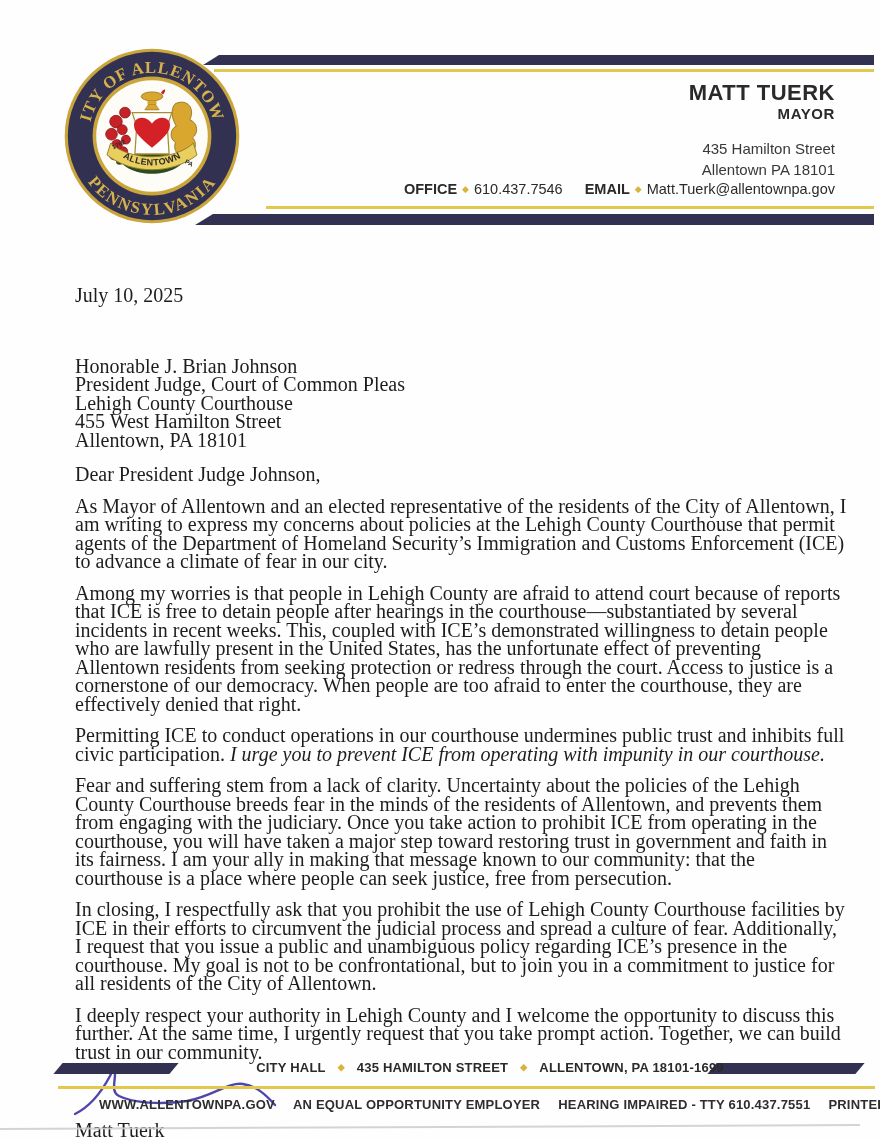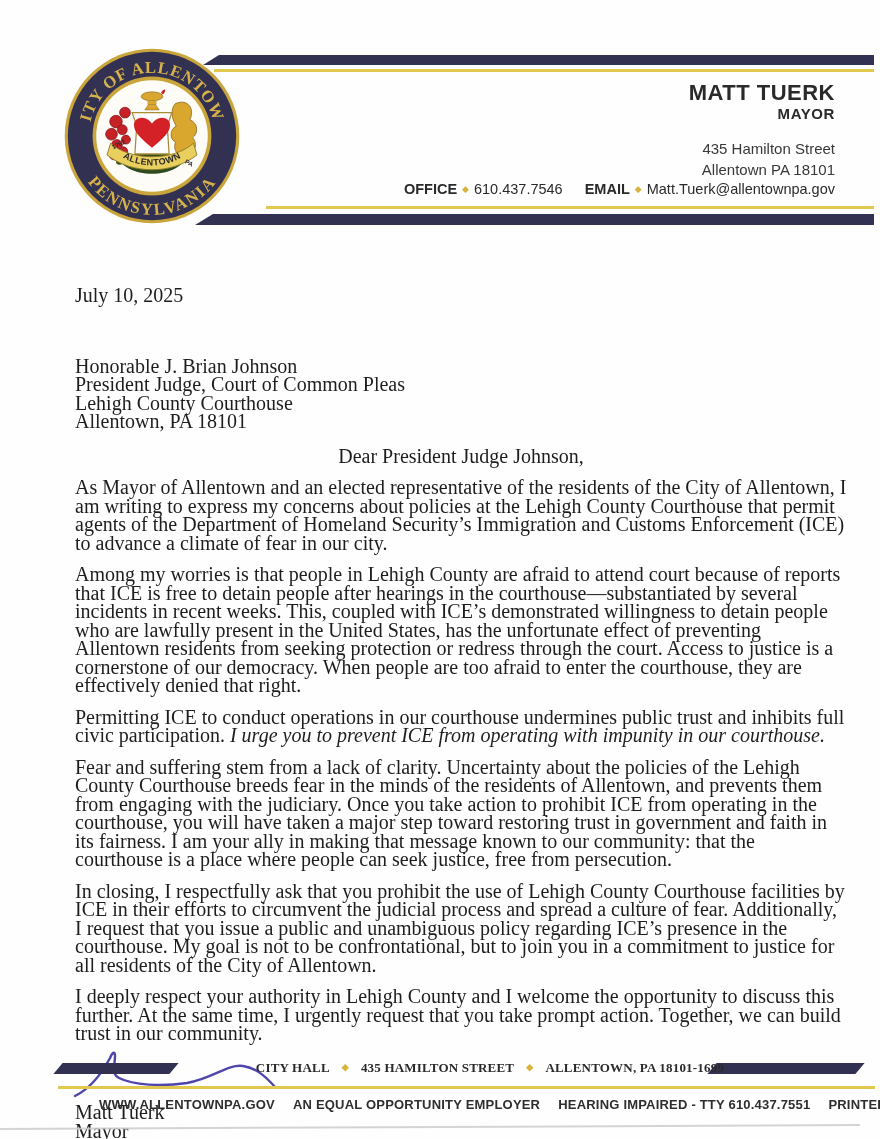--- a/index.html
+++ b/index.html
@@ -28,34 +28,34 @@
   .hdr-contact b { font-weight:bold;text-align:center; }
   .diamond { color:#d8b43c; font-size:9px; vertical-align:2px; padding:0 5px; }
   .contact-gap { display:inline-block; width:22px; }
 
   .seal { position:absolute; left:62px; top:42px; width:180px; height:188px; }
 
   
   .letter { position:absolute; left:75px; top:250px; width:772px;
             font-size:20px; line-height:18.5px;margin-top:36px; }
   .recipient { margin-top:52px; }
-  .salutation { margin-top:16px;text-align:center; }
+  .salutation { margin-top:16px; }
   .letter p.para { margin:13px 0 0 0; }
   .letter em { font-style:italic; }
   .closing { margin-top:14px; }
   .signature-wrap { margin:4px 0 0 -6px; height:56px; }
   .signer { line-height:19px; }
 
   
   .ftr-bar-left  { left:58px;  top:1063px; width:116px; height:11px;
                    transform:skewX(-40deg); transform-origin:center; }
   .ftr-bar-right { left:712px; top:1063px; width:148px; height:11px;
                    transform:skewX(-40deg); transform-origin:center; }
   .ftr-address { position:absolute; left:120px; right:20px; top:1060px;
-                 text-align:center; font-family:Liberation Serif, serif;
+                 text-align:center; font-family:Liberation Sans, sans-serif;
                  font-size:13px; font-weight:bold; color:#2a2a2a; letter-spacing:.2px; }
   .ftr-address .diamond { padding:0 12px; }
   .gold-ftr { left:58px; top:1086px; width:817px; height:3px; }
   .fineprint { position:absolute; left:90px; right:30px; top:1097px;
                text-align:center; font-family:"Liberation Sans", sans-serif;
                font-size:13px; font-weight:bold; color:#2e2e2e; letter-spacing:.2px; }
   .fineprint span { margin:0 9px; white-space:nowrap; }
 
   .scan-edge { position:absolute; left:0px; top:1126px; width:860px; height:2px;
                background:#cdcdcd; transform:rotate(-0.25deg); opacity:.85; }
@@ -131,20 +131,21 @@
   <div class="hdr-right hdr-contact">
     <b>OFFICE</b><span class="diamond">◆</span><span>610.437.7546</span><span class="contact-gap"></span><b>EMAIL</b><span class="diamond">◆</span><span>Matt.Tuerk@allentownpa.gov</span>
   </div>
 
   <div class="letter">
     <div class="date">July 10, 2025</div>
     <div class="recipient">
         <div>Honorable J. Brian Johnson</div>
         <div>President Judge, Court of Common Pleas</div>
         <div>Lehigh County Courthouse</div>
+        <div>455 West Hamilton Street</div>
         <div>Allentown, PA 18101</div>
       </div>
     <div class="salutation">Dear President Judge Johnson,</div>
     <div>
         <p class="para"><span>As Mayor of Allentown and an elected representative of the residents of the City of Allentown, I am writing to express my concerns about policies at the Lehigh County Courthouse that permit agents of the Department of Homeland Security’s Immigration and Customs Enforcement (ICE) to advance a climate of fear in our city.</span></p>
         <p class="para"><span>Among my worries is that people in Lehigh County are afraid to attend court because of reports that ICE is free to detain people after hearings in the courthouse—substantiated by several incidents in recent weeks. This, coupled with ICE’s demonstrated willingness to detain people who are lawfully present in the United States, has the unfortunate effect of preventing Allentown residents from seeking protection or redress through the court. Access to justice is a cornerstone of our democracy. When people are too afraid to enter the courthouse, they are effectively denied that right.</span></p>
         <p class="para"><span>Permitting ICE to conduct operations in our courthouse undermines public trust and inhibits full civic participation. </span><em>I urge you to prevent ICE from operating with impunity in our courthouse.</em></p>
         <p class="para"><span>Fear and suffering stem from a lack of clarity. Uncertainty about the policies of the Lehigh County Courthouse breeds fear in the minds of the residents of Allentown, and prevents them from engaging with the judiciary. Once you take action to prohibit ICE from operating in the courthouse, you will have taken a major step toward restoring trust in government and faith in its fairness. I am your ally in making that message known to our community: that the courthouse is a place where people can seek justice, free from persecution.</span></p>
         <p class="para"><span>In closing, I respectfully ask that you prohibit the use of Lehigh County Courthouse facilities by ICE in their efforts to circumvent the judicial process and spread a culture of fear. Additionally, I request that you issue a public and unambiguous policy regarding ICE’s presence in the courthouse. My goal is not to be confrontational, but to join you in a commitment to justice for all residents of the City of Allentown.</span></p>
         <p class="para"><span>I deeply respect your authority in Lehigh County and I welcome the opportunity to discuss this further. At the same time, I urgently request that you take prompt action. Together, we can build trust in our community.</span></p>

